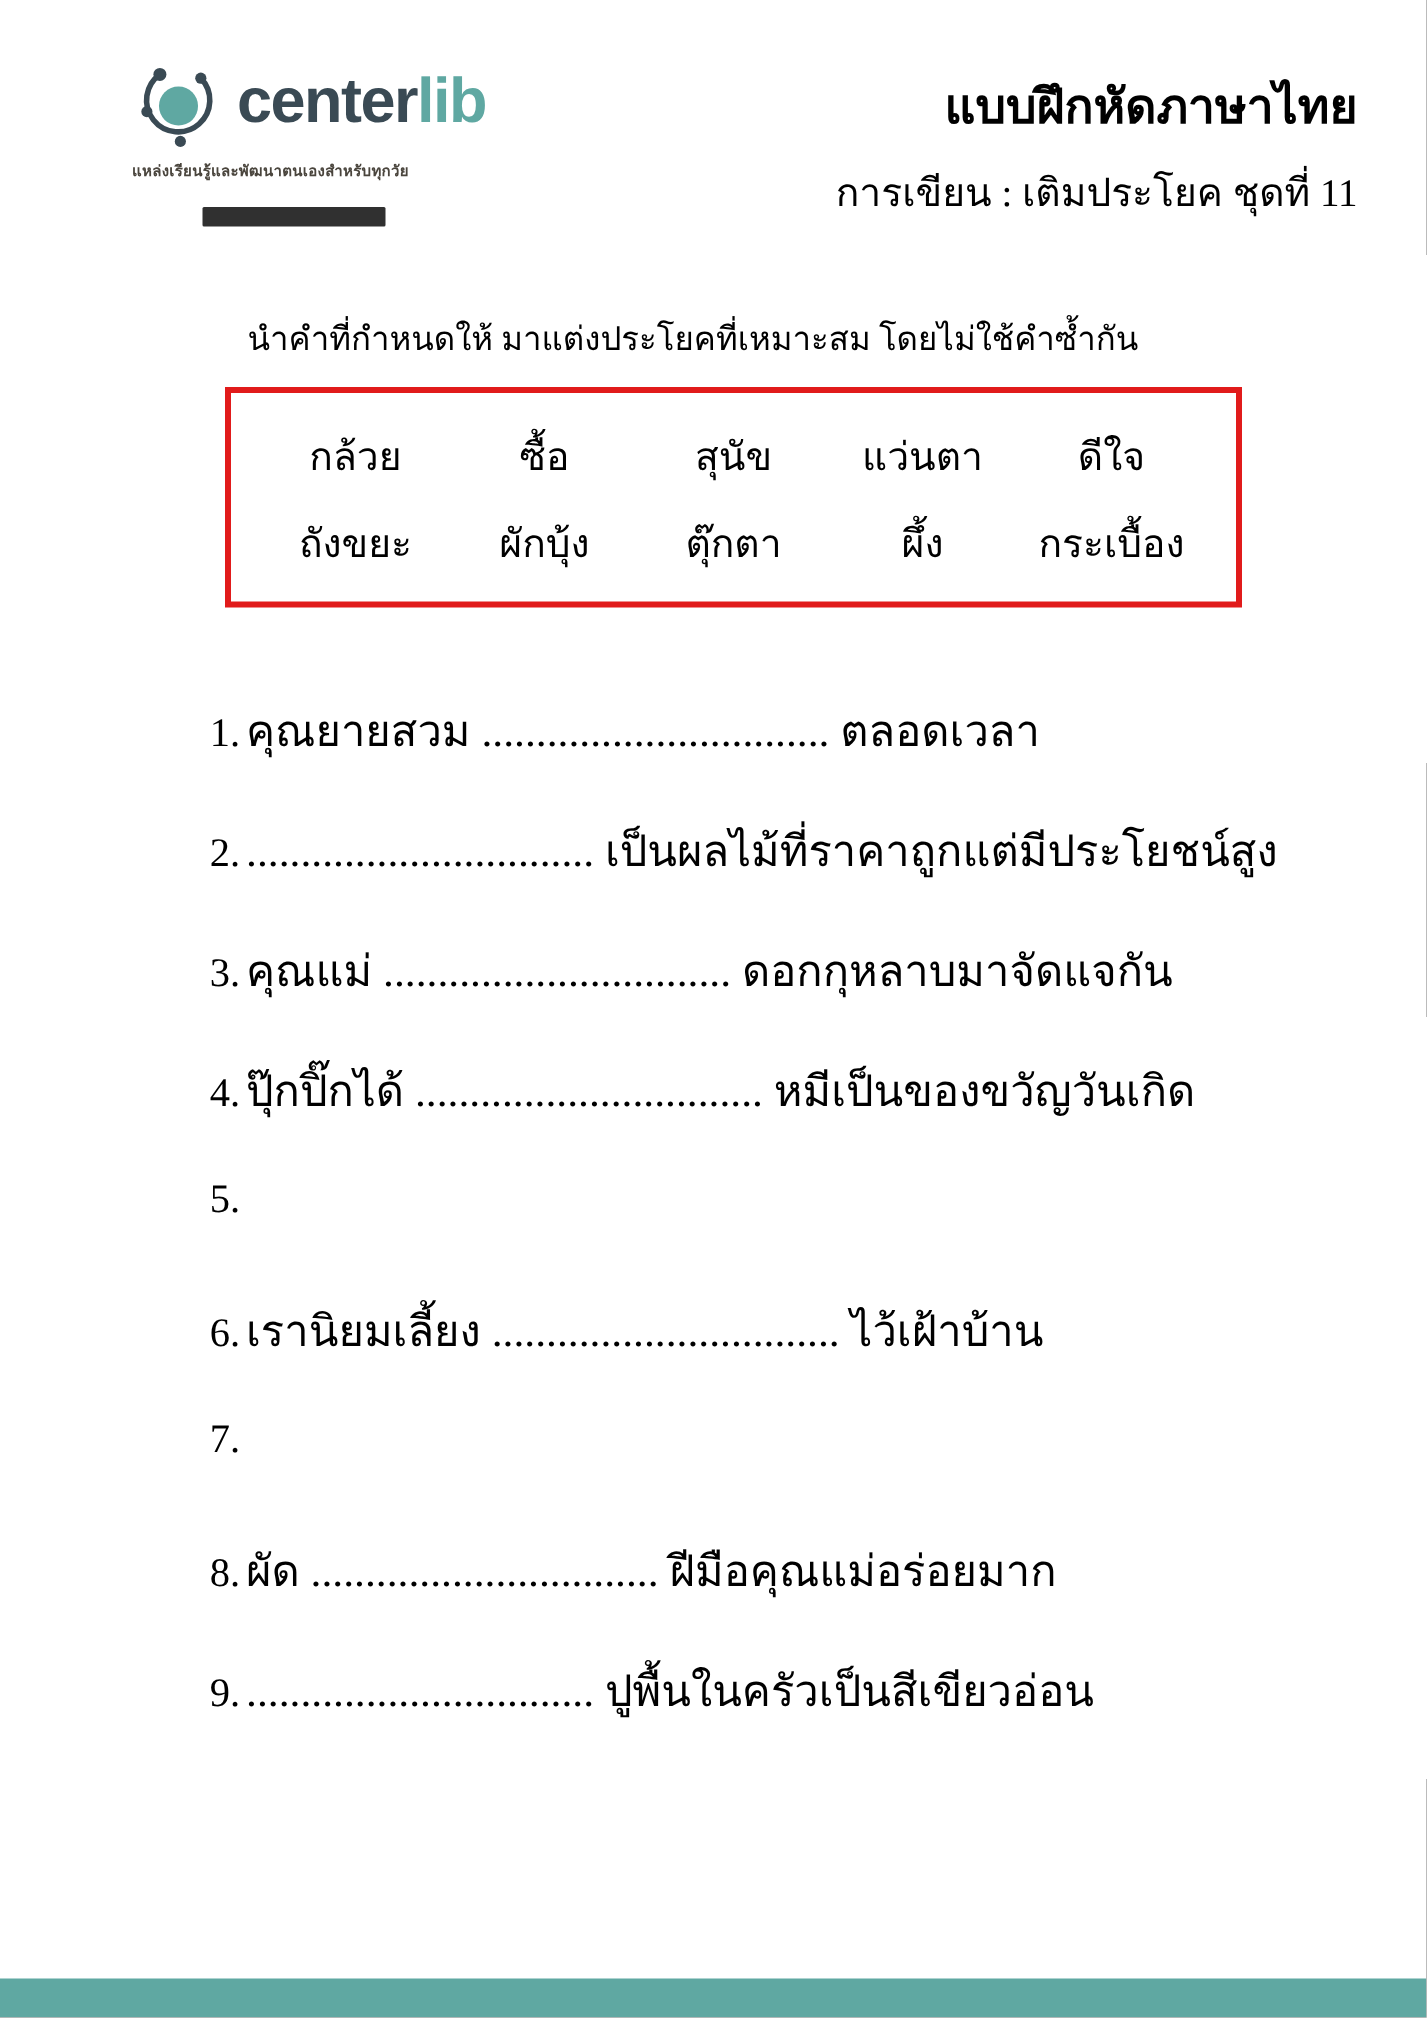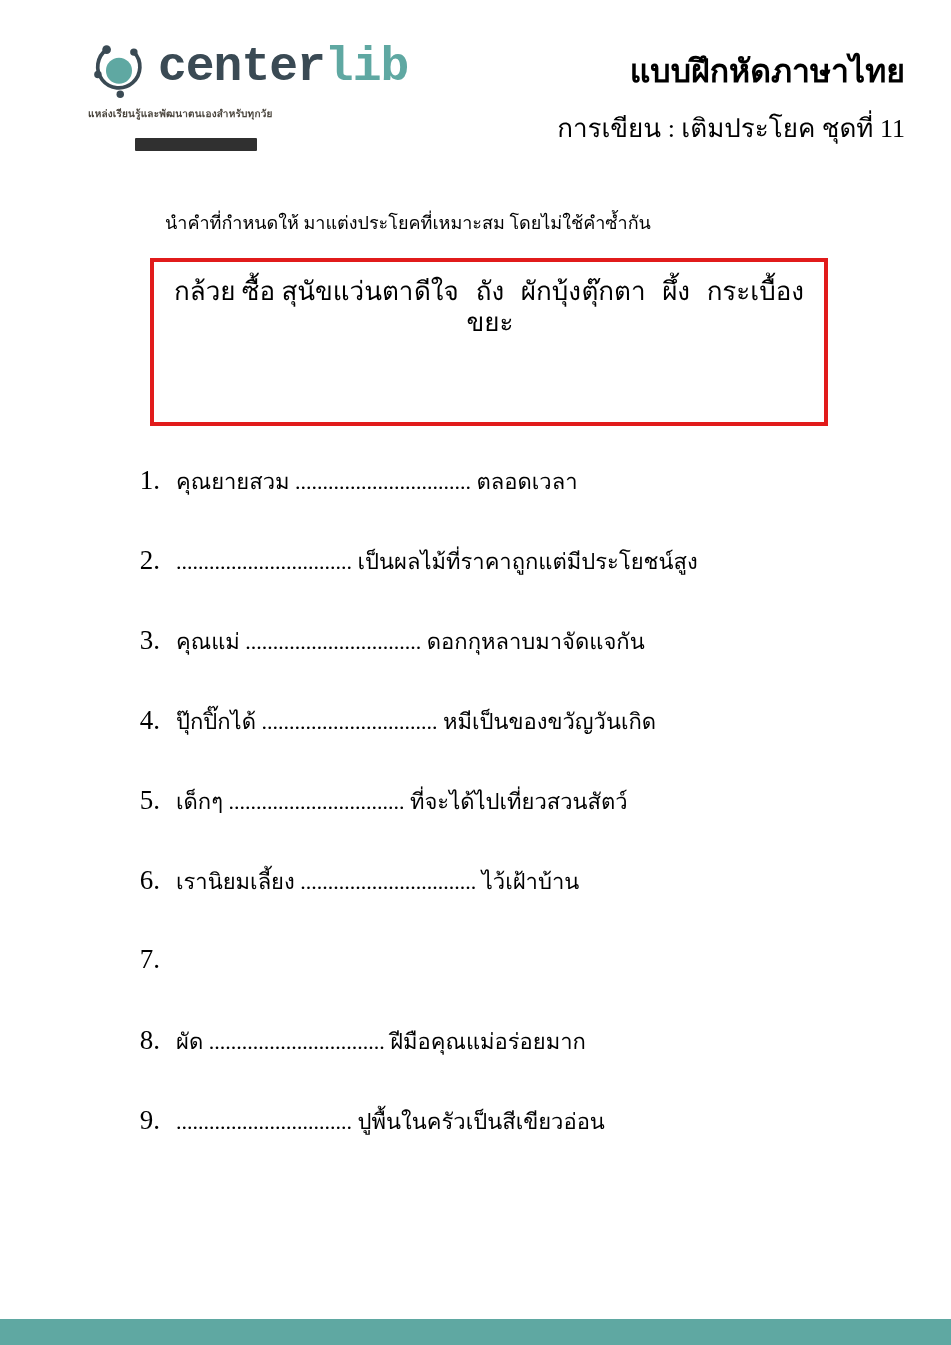--- a/index.html
+++ b/index.html
@@ -12,49 +12,49 @@
     background: #ffffff;
     overflow: hidden;
     font-family: "Liberation Serif", "DejaVu Serif", serif;
     color: #000;
   }
 
   
   .logo-block { position: absolute; left: 88px; top: 36px; width: 300px; }
   .logo-row { display: flex; align-items: center; gap: 8px; }
   .logo-icon { width: 62px; height: 62px; flex: 0 0 auto; }
-  .brand { font-family: Liberation Mono, monospace;
-           font-size: 48px; font-weight: bold; letter-spacing: -1px; line-height: 1; }
+  .brand { font-family: Liberation Sans, sans-serif;
+           font-size: 42px; font-weight: bold; letter-spacing: -1px; line-height: 1; }
   .brand .primary { color: #3a4a54; }
   .brand .accent  { color: #5fa8a2; }
   .tagline { margin-top: 8px; font-family: "Liberation Sans", "DejaVu Sans", sans-serif;
              font-size: 10px; font-weight: bold; color: #4a453d; letter-spacing: 0.2px; }
   .artifact { position: absolute; left: 47px; top: 102px; width: 122px; height: 13px;
               background: #1e1e1e; border-radius: 1px; opacity: 0.92; }
 
   
   .header-text { position: absolute; right: 46px; top: 52px; text-align: right; }
   .doc-title { font-size: 32px; font-weight: bold; line-height: 1.2; }
   .doc-subtitle { font-size: 26px; margin-top: 17px; }
 
   
-  .instruction { position: absolute; left: 165px; top: 208px; font-size: 18px; }
+  .instruction { position: absolute; left: 165px; top: 208px; font-size: 22px; }
 
   
-  .word-bank { position: absolute; left: 150px; top: 258px; width: 678px; height: 168px;
+  .word-bank { position: absolute; left: 150px; top: 258px; width: 678px; height: 147px;
                border: 4px solid #e11b1b; padding: 14px 20px 10px 20px;
-               display: flex; flex-direction: row; justify-content: space-around; }
+               display: flex; flex-direction: column; justify-content: space-around; }
   .bank-row { display: grid; grid-template-columns: repeat(5, 1fr); }
   .bank-word { text-align: center; font-size: 26px; line-height: 1.2; }
 
   
   .questions { position: absolute; left: 104px; top: 464px; width: 800px; }
   .q-row { display: flex; align-items: baseline; height: 36px; margin-bottom: 44px; }
   .q-num { width: 56px; text-align: right; font-size: 27px; flex: 0 0 auto; }
-  .q-text { margin-left: 16px; font-size: 22px; white-space: nowrap; }
+  .q-text { margin-left: 4px; font-size: 29px; white-space: nowrap; }
 
   
   .footer-bar { position: absolute; left: 0; bottom: 0; width: 100%; height: 26px;
                 background: #5fa8a2; }
 </style>
 </head>
 <body>
 
 <div class="page">
 
@@ -112,21 +112,20 @@
       <div class="q-row">
         <div class="q-num">3.</div>
         <div class="q-text">คุณแม่ ................................ ดอกกุหลาบมาจัดแจกัน</div>
       </div>
       <div class="q-row">
         <div class="q-num">4.</div>
         <div class="q-text">ปุ๊กปิ๊กได้ ................................ หมีเป็นของขวัญวันเกิด</div>
       </div>
       <div class="q-row">
         <div class="q-num">5.</div>
-        <div class="q-text">เด็กๆ ................................ ที่จะได้ไปเที่ยวสวนสัตว์</div>
       </div>
       <div class="q-row">
         <div class="q-num">6.</div>
         <div class="q-text">เรานิยมเลี้ยง ................................ ไว้เฝ้าบ้าน</div>
       </div>
       <div class="q-row">
         <div class="q-num">7.</div>
       </div>
       <div class="q-row">
         <div class="q-num">8.</div>

